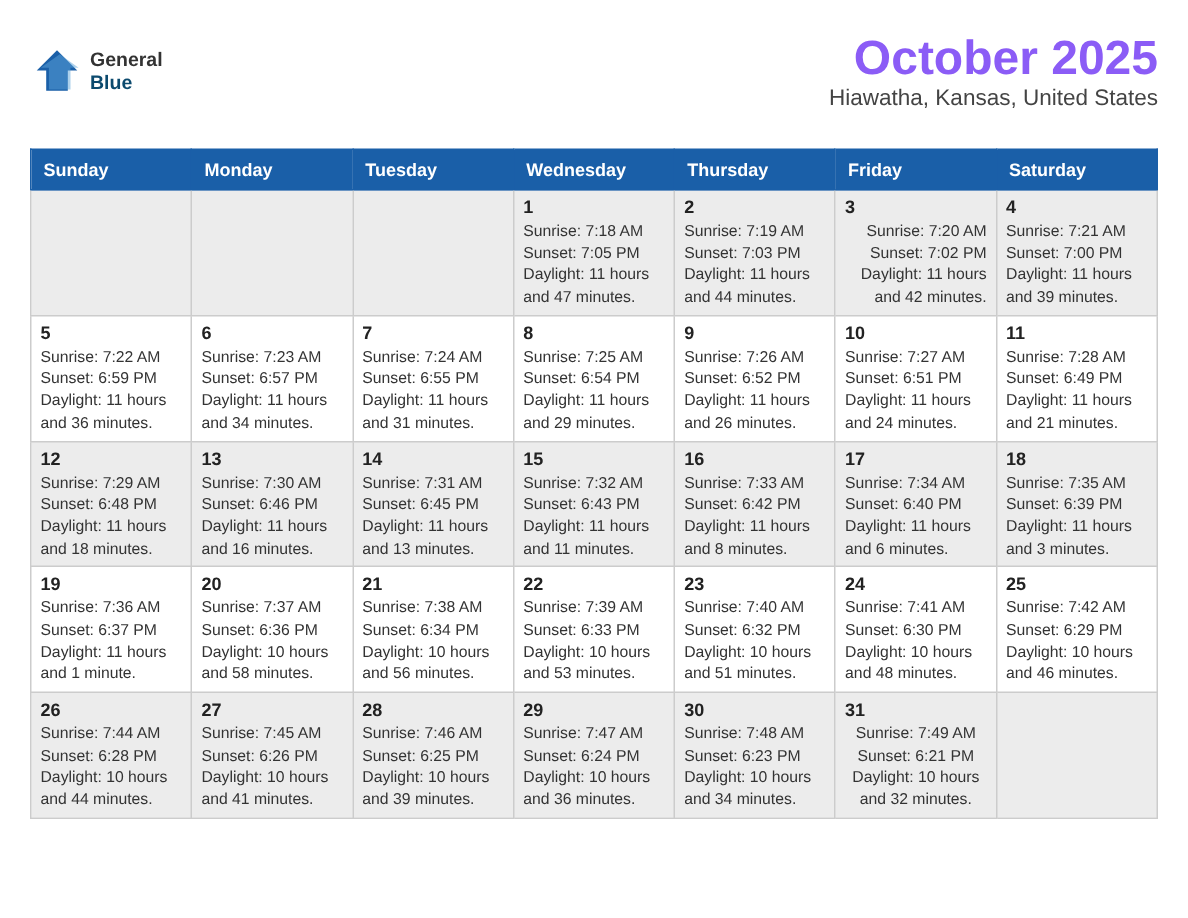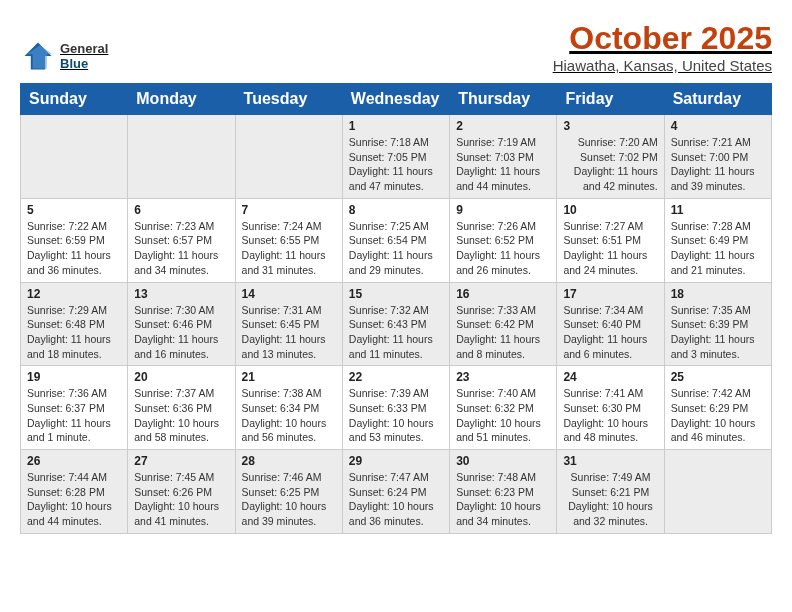--- a/index.html
+++ b/index.html
@@ -6,23 +6,22 @@
     body {
       font-family: Arial, sans-serif;
       background: #fff;
       width: 792px;
       min-height: 612px;
       padding: 20px;
     }
     .header {
       display: flex;
       justify-content: space-between;
-      align-items: flex-end;
-      margin-bottom: 9px;
-      text-decoration: underline;
+      align-items: center;
+      margin-bottom: 25px;
     }
     .logo {
       display: flex;
       align-items: center;
       gap: 4px;
     }
     .logo-text {
       display: flex;
       flex-direction: column;
       font-size: 13px;
@@ -33,37 +32,37 @@
     .logo-icon {
       width: 36px;
       height: 36px;
     }
     .title-block {
       text-align: right;
     }
     .month-title {
       font-size: 32px;
       font-weight: bold;
-      color: #c2410c;
+      color: #8b5cf6;
     }
     .location {
       font-size: 15px;
       color: #444;
     }
     table {
       width: 100%;
       border-collapse: collapse;
       font-size: 11px;
     }
     thead th {
       background-color: #1a5fa8;
       color: #fff;
       text-align: left;
       padding: 6px 8px;
-      font-size: 16px;
+      font-size: 12px;
       font-weight: bold;
       border: 1px solid #1a5fa8;
     }
     tbody td {
       border: 1px solid #ccc;
       vertical-align: top;
       padding: 4px 6px;
       width: 14.28%;
       height: 80px;
     }

